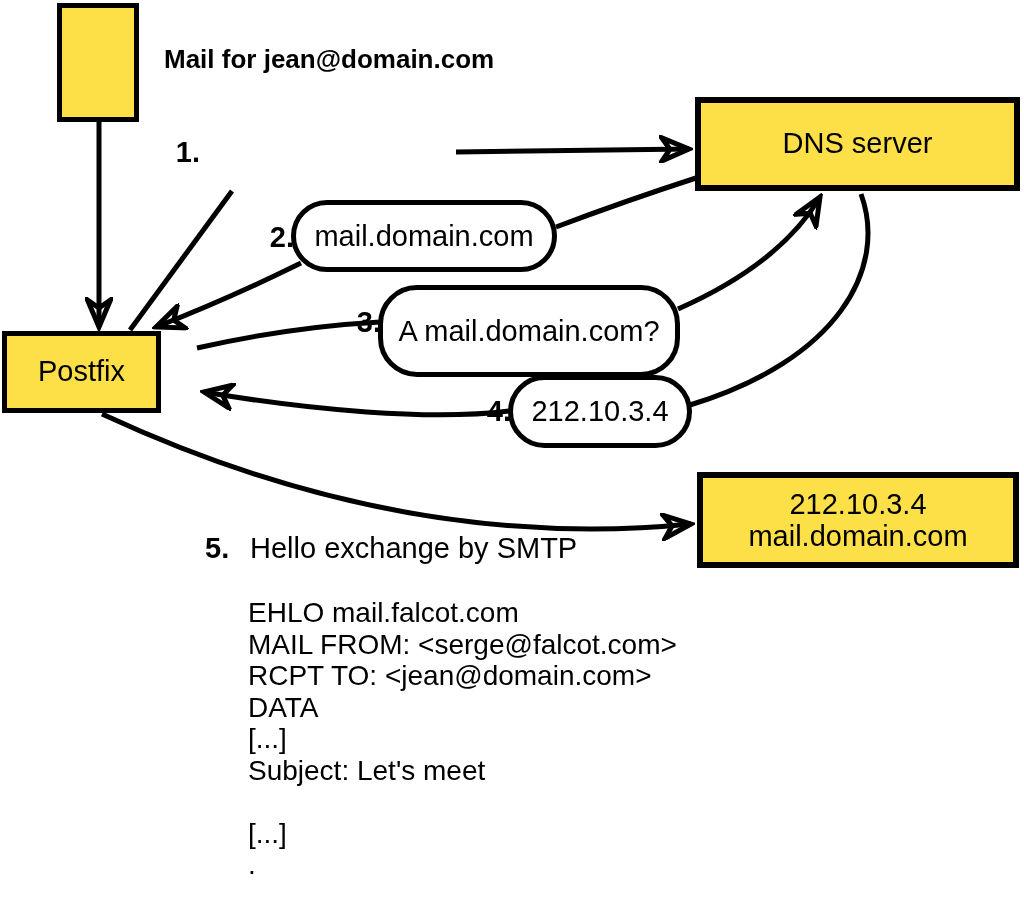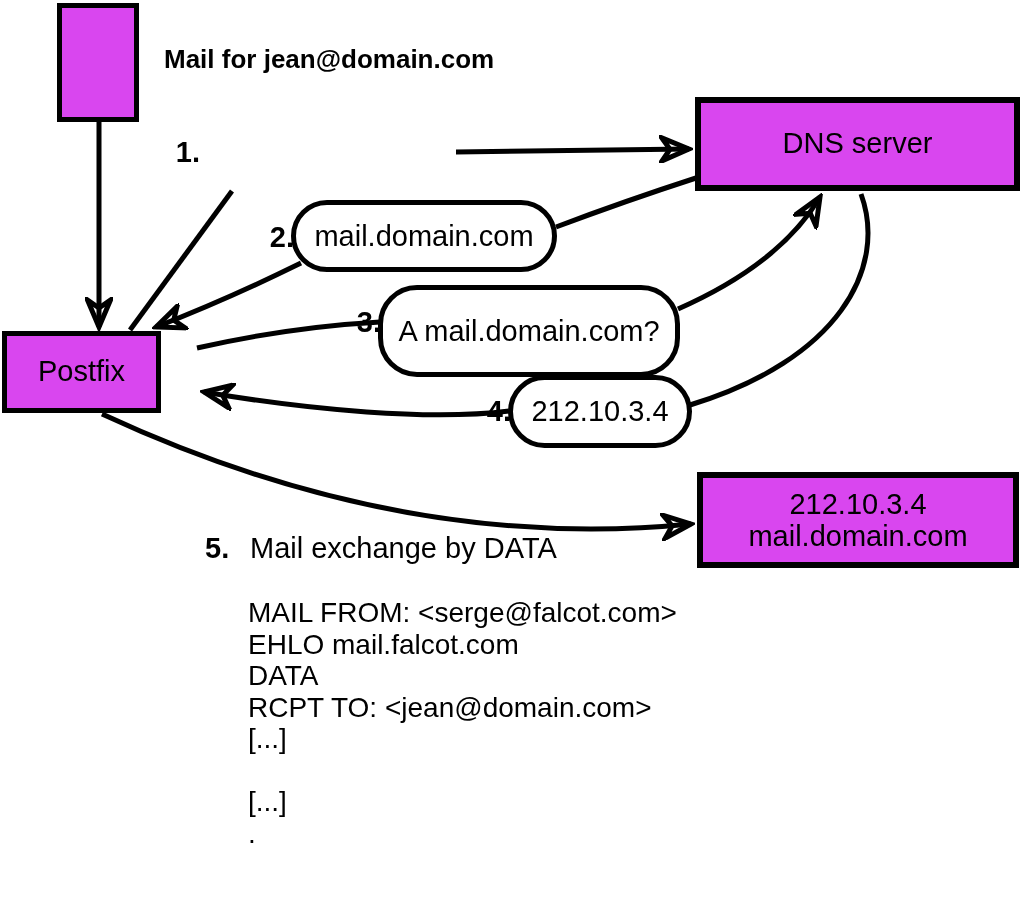--- a/index.html
+++ b/index.html
@@ -3,21 +3,21 @@
 <meta charset="utf-8">
 <style>
   html,body{margin:0;padding:0;background:#fff;}
   .canvas{
     position:relative;width:1024px;height:919px;background:#ffffff;
     font-family:"Liberation Sans",sans-serif;color:#000;overflow:hidden;padding-left:40px;
   }
   .arrows{position:absolute;left:0;top:0;width:1024px;height:919px;}
   .arrows path{stroke:#000;stroke-width:5;fill:none;}
   .box{
-    position:absolute;box-sizing:border-box;background:#d946ef;border:5px solid #000;
+    position:absolute;box-sizing:border-box;background:#fde047;border:5px solid #000;
     display:flex;align-items:center;justify-content:center;
     font-size:29px;line-height:1.1;text-align:center;
   }
   .box.thick{border-width:6px;}
   .pill{
     position:absolute;box-sizing:border-box;background:#fff;border:5px solid #000;
     display:flex;align-items:center;justify-content:center;font-size:29px;
   }
   .num{
     position:absolute;font-size:29px;font-weight:bold;line-height:38px;
@@ -83,26 +83,27 @@
     <span>A mail.domain.com?</span>
   </div>
   <div class="num" style="left:309px;top:303px;">3.</div>
 
   <div class="pill" style="left:508px;top:375px;width:184px;height:73px;border-radius:37px;">
     <span>212.10.3.4</span>
   </div>
   <div class="num" style="left:439px;top:392px;">4.</div>
 
   <div class="num5" style="left:205px;top:529px;">5.</div>
-  <div class="step5-label" style="left:250px;top:529px;">Mail exchange by DATA</div>
+  <div class="step5-label" style="left:250px;top:529px;">Hello exchange by SMTP</div>
 
   <div class="smtp">
+    <div class="smtp-line">EHLO mail.falcot.com</div>
     <div class="smtp-line">MAIL FROM: &lt;serge@falcot.com&gt;</div>
-    <div class="smtp-line">EHLO mail.falcot.com</div>
+    <div class="smtp-line">RCPT TO: &lt;jean@domain.com&gt;</div>
     <div class="smtp-line">DATA</div>
-    <div class="smtp-line">RCPT TO: &lt;jean@domain.com&gt;</div>
     <div class="smtp-line">[...]</div>
+    <div class="smtp-line">Subject: Let's meet</div>
     <div class="smtp-line"></div>
     <div class="smtp-line">[...]</div>
     <div class="smtp-line">.</div>
   </div>
 
 </div>
 
 </body></html>

